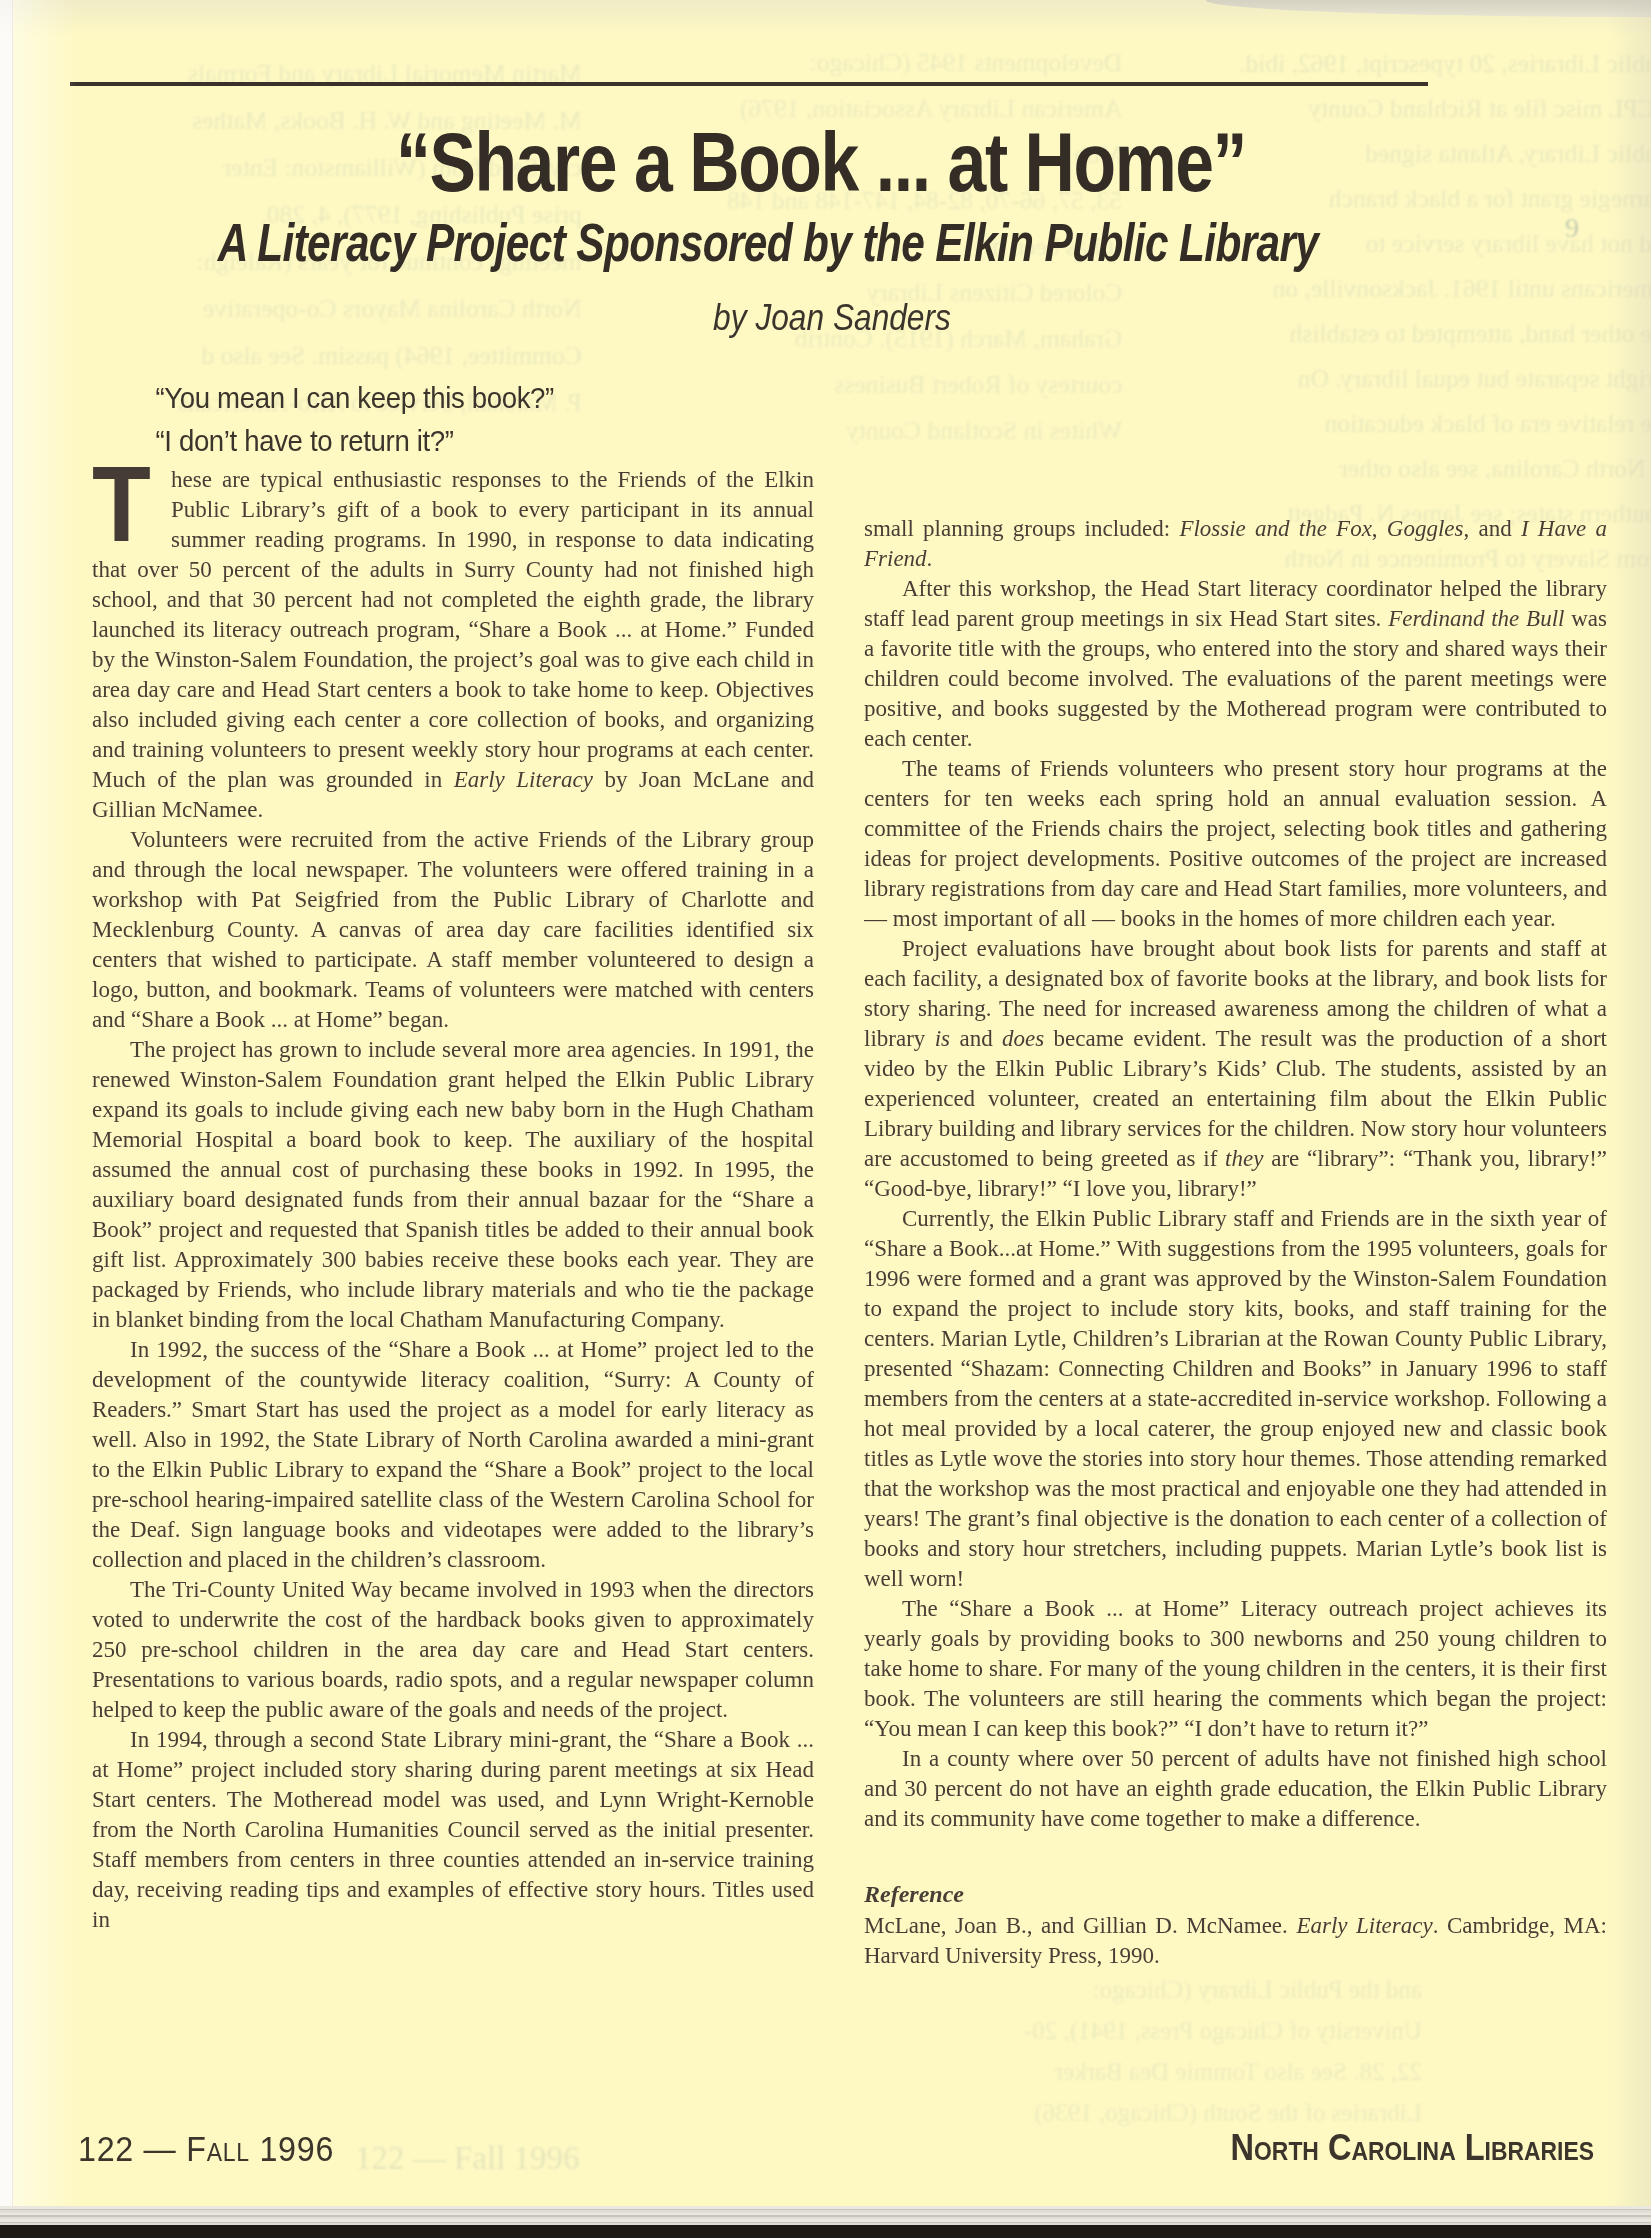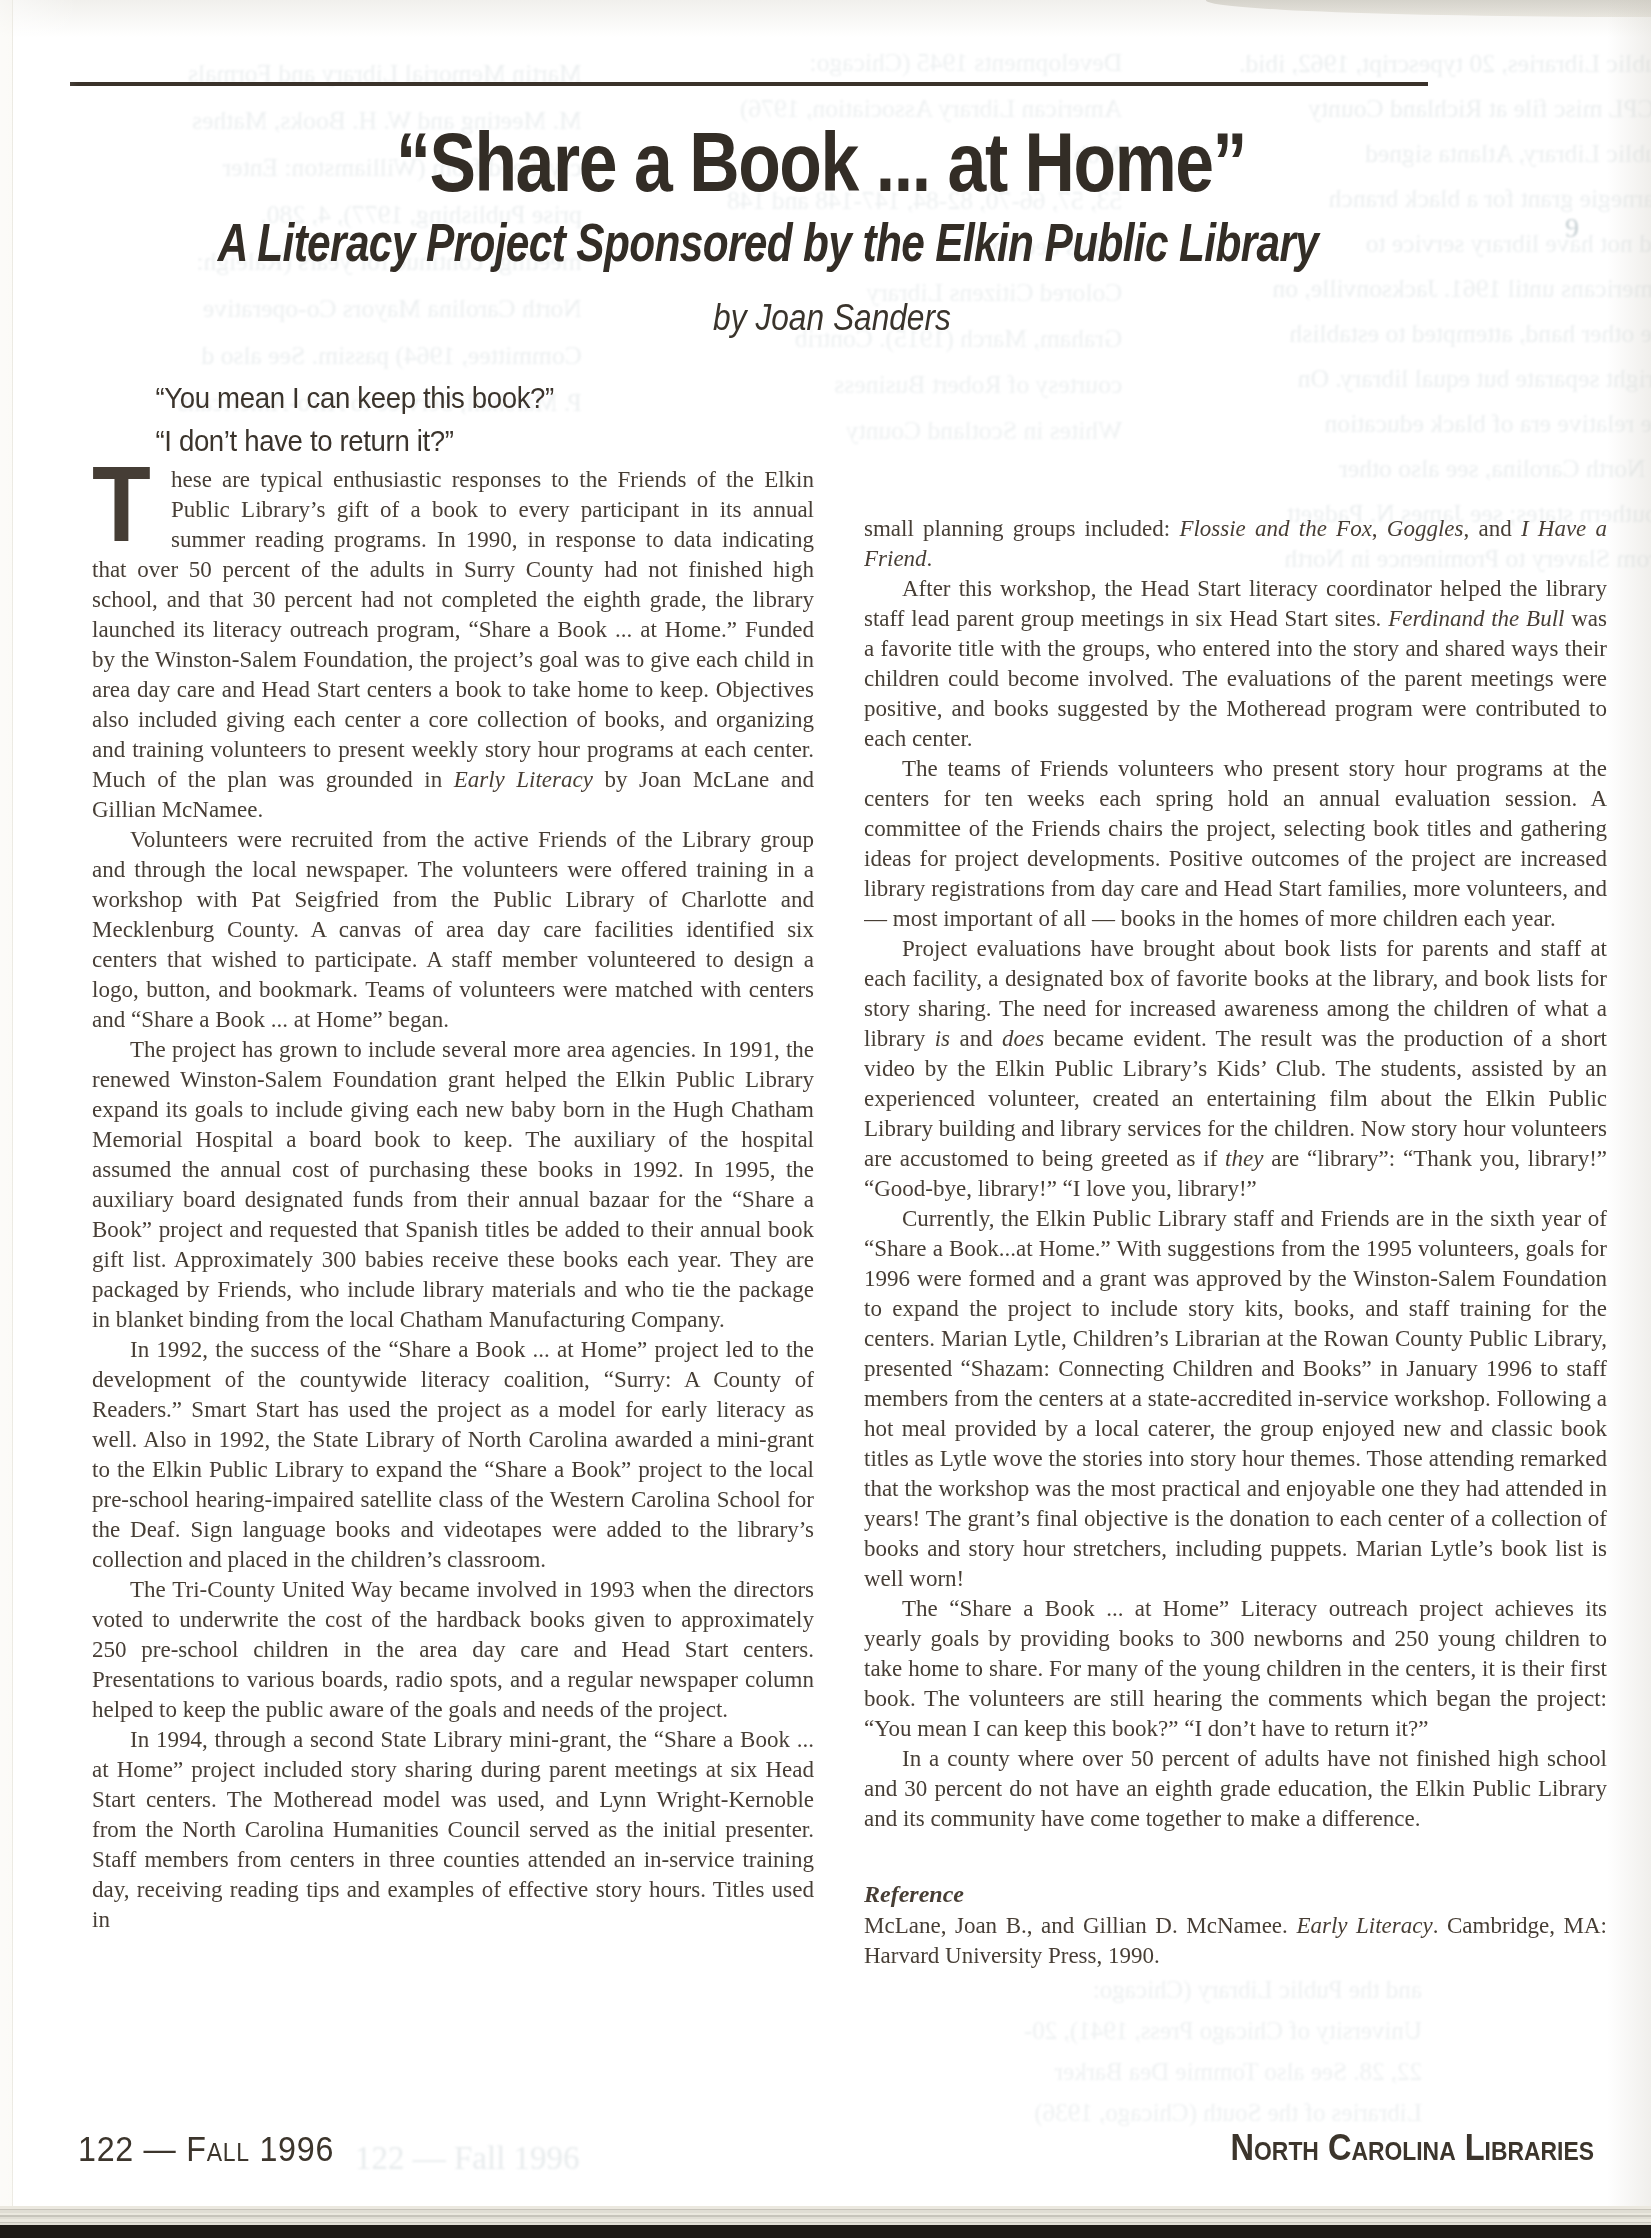--- a/index.html
+++ b/index.html
@@ -1,18 +1,18 @@
 <!DOCTYPE html>
 <html style="font-size:13.2px"><head>
 <meta charset="utf-8">
 <style>
   html,body { margin:0; padding:0; background:#888; }
   .page {
     position:relative; width:1652px; height:2239px;
-    background:#ffffff; overflow:hidden;
+    background:#fef9c3; overflow:hidden;
     font-family:"Liberation Serif", serif;
   }
   .page::before {
     content:""; position:absolute; inset:0; pointer-events:none; z-index:5;
     background:
       linear-gradient(90deg, rgba(255,255,255,.6) 0px, rgba(255,255,255,0) 78px),
       linear-gradient(270deg, rgba(203,199,189,.30) 0px, rgba(203,199,189,0) 45px),
       linear-gradient(180deg, rgba(214,211,202,.35) 0px, rgba(214,211,202,0) 37px);
   }
   .scan-edge-left {

